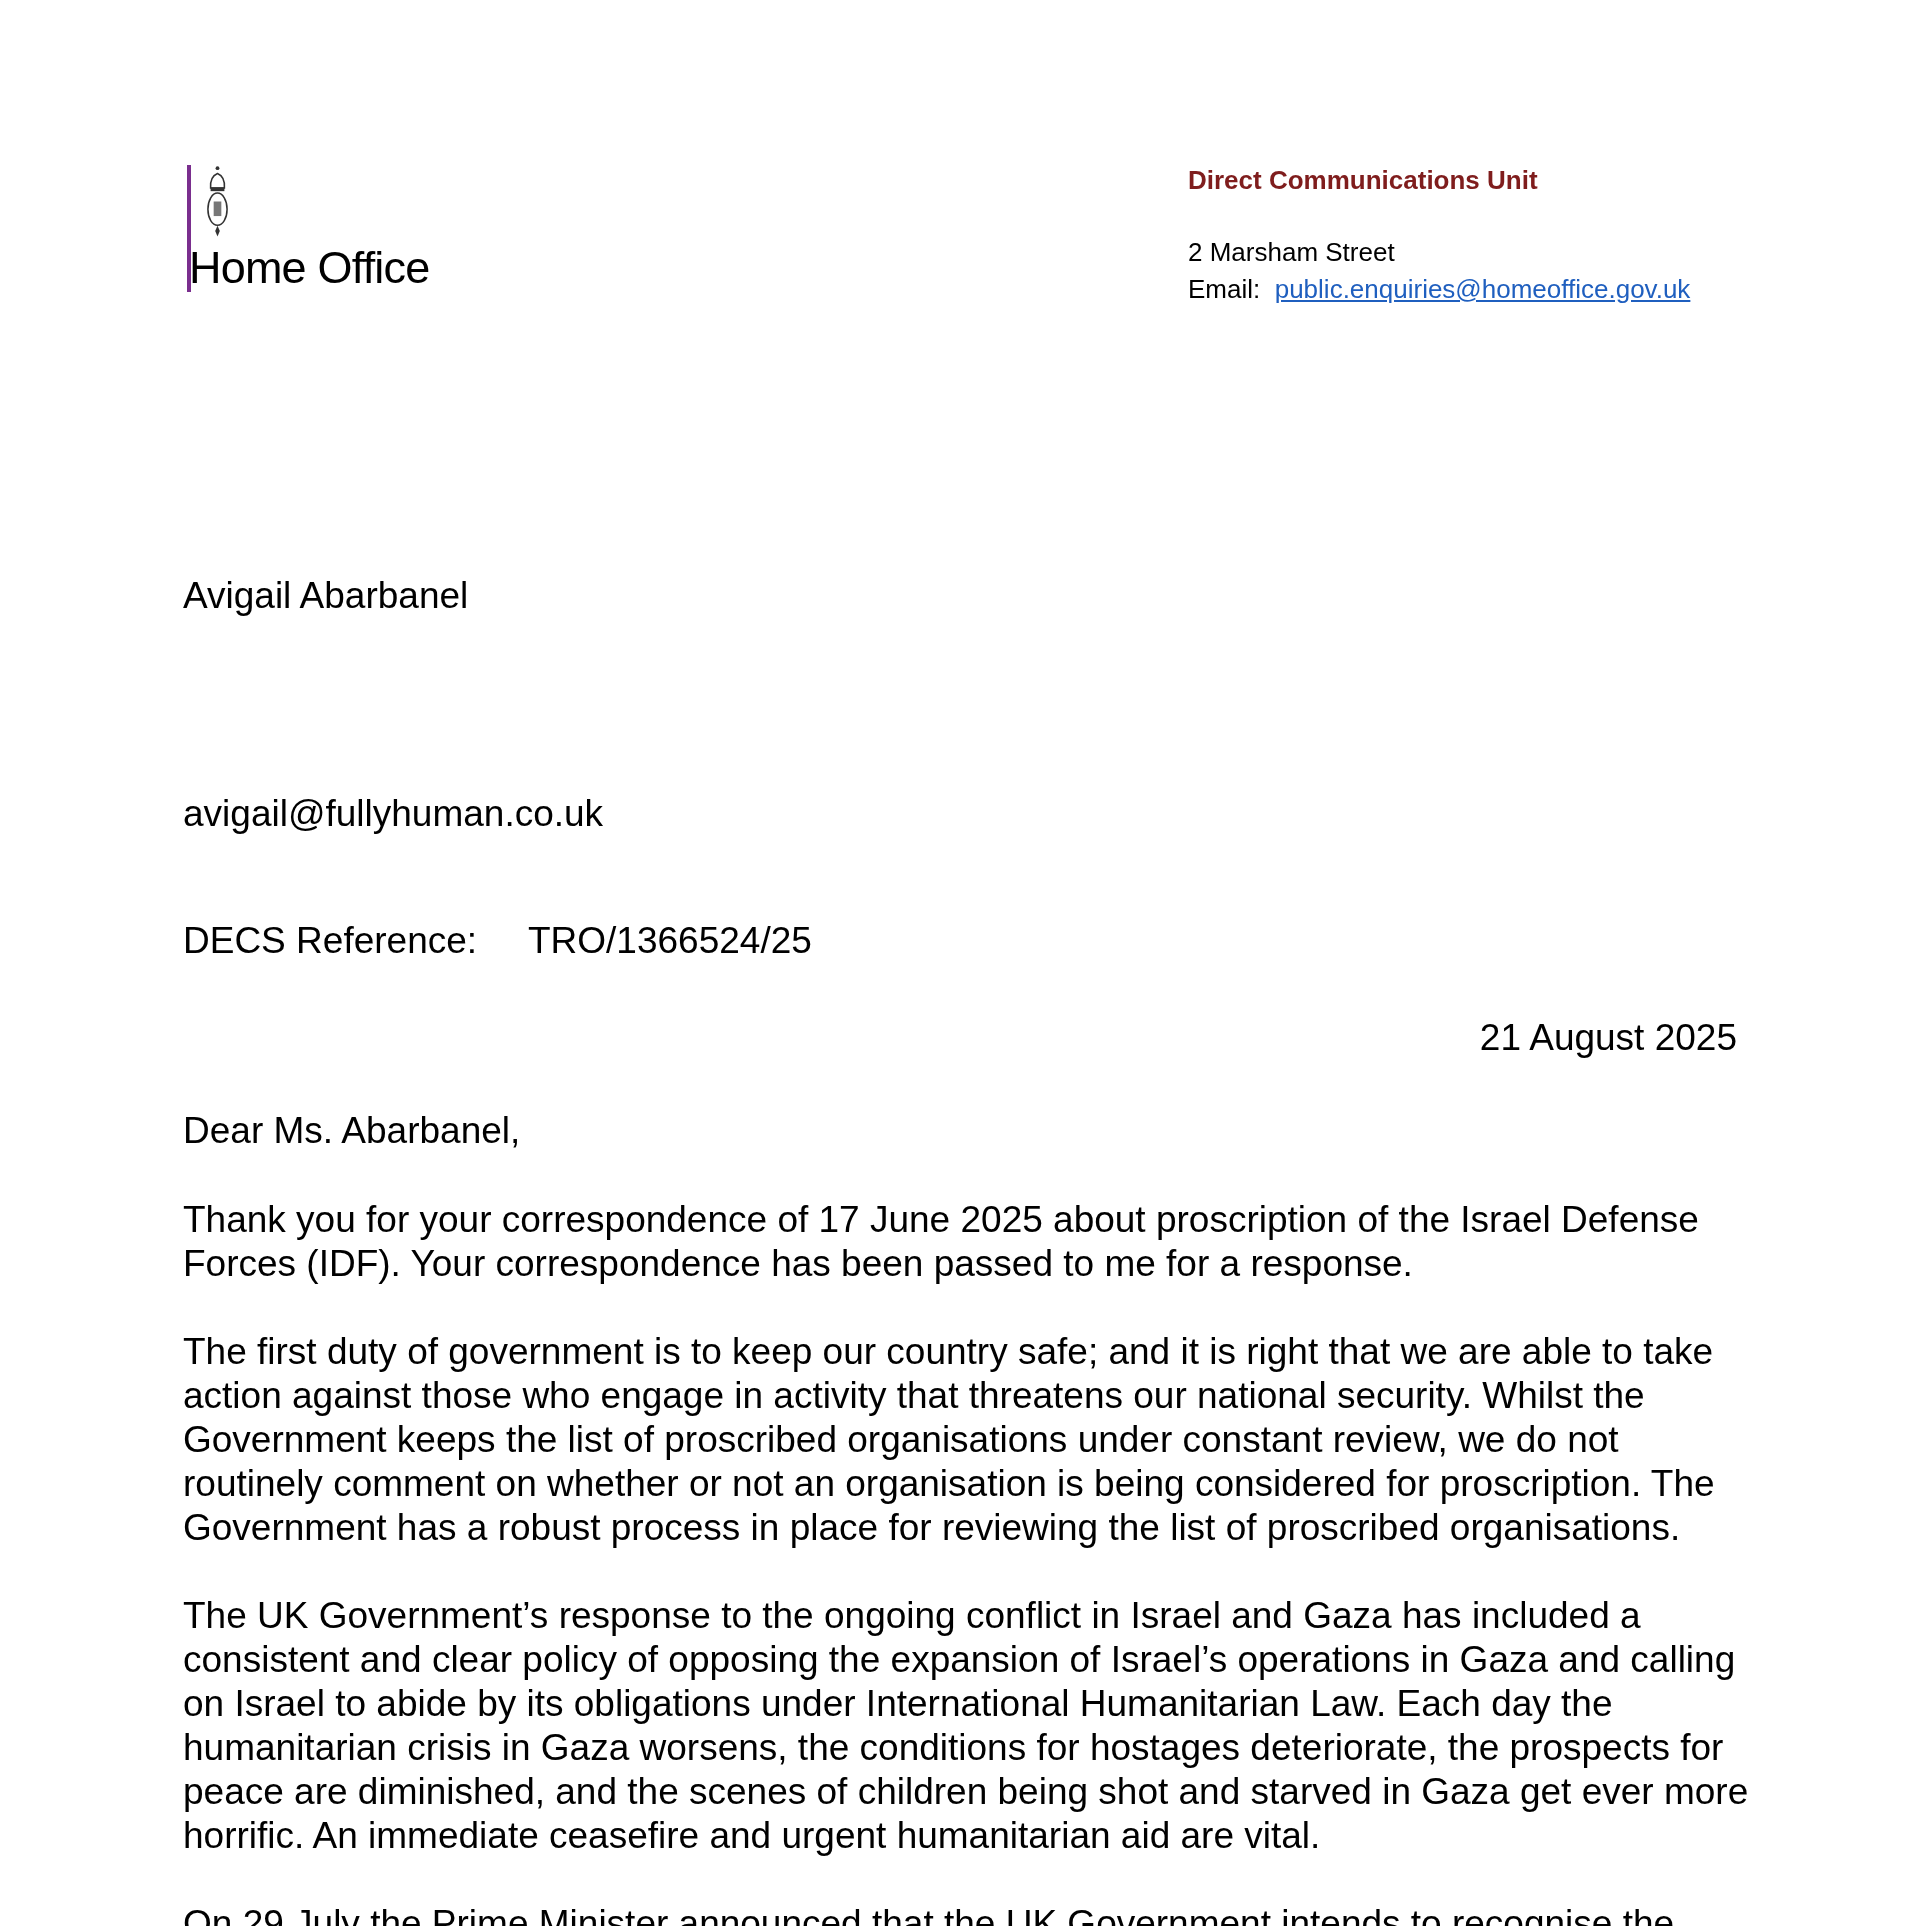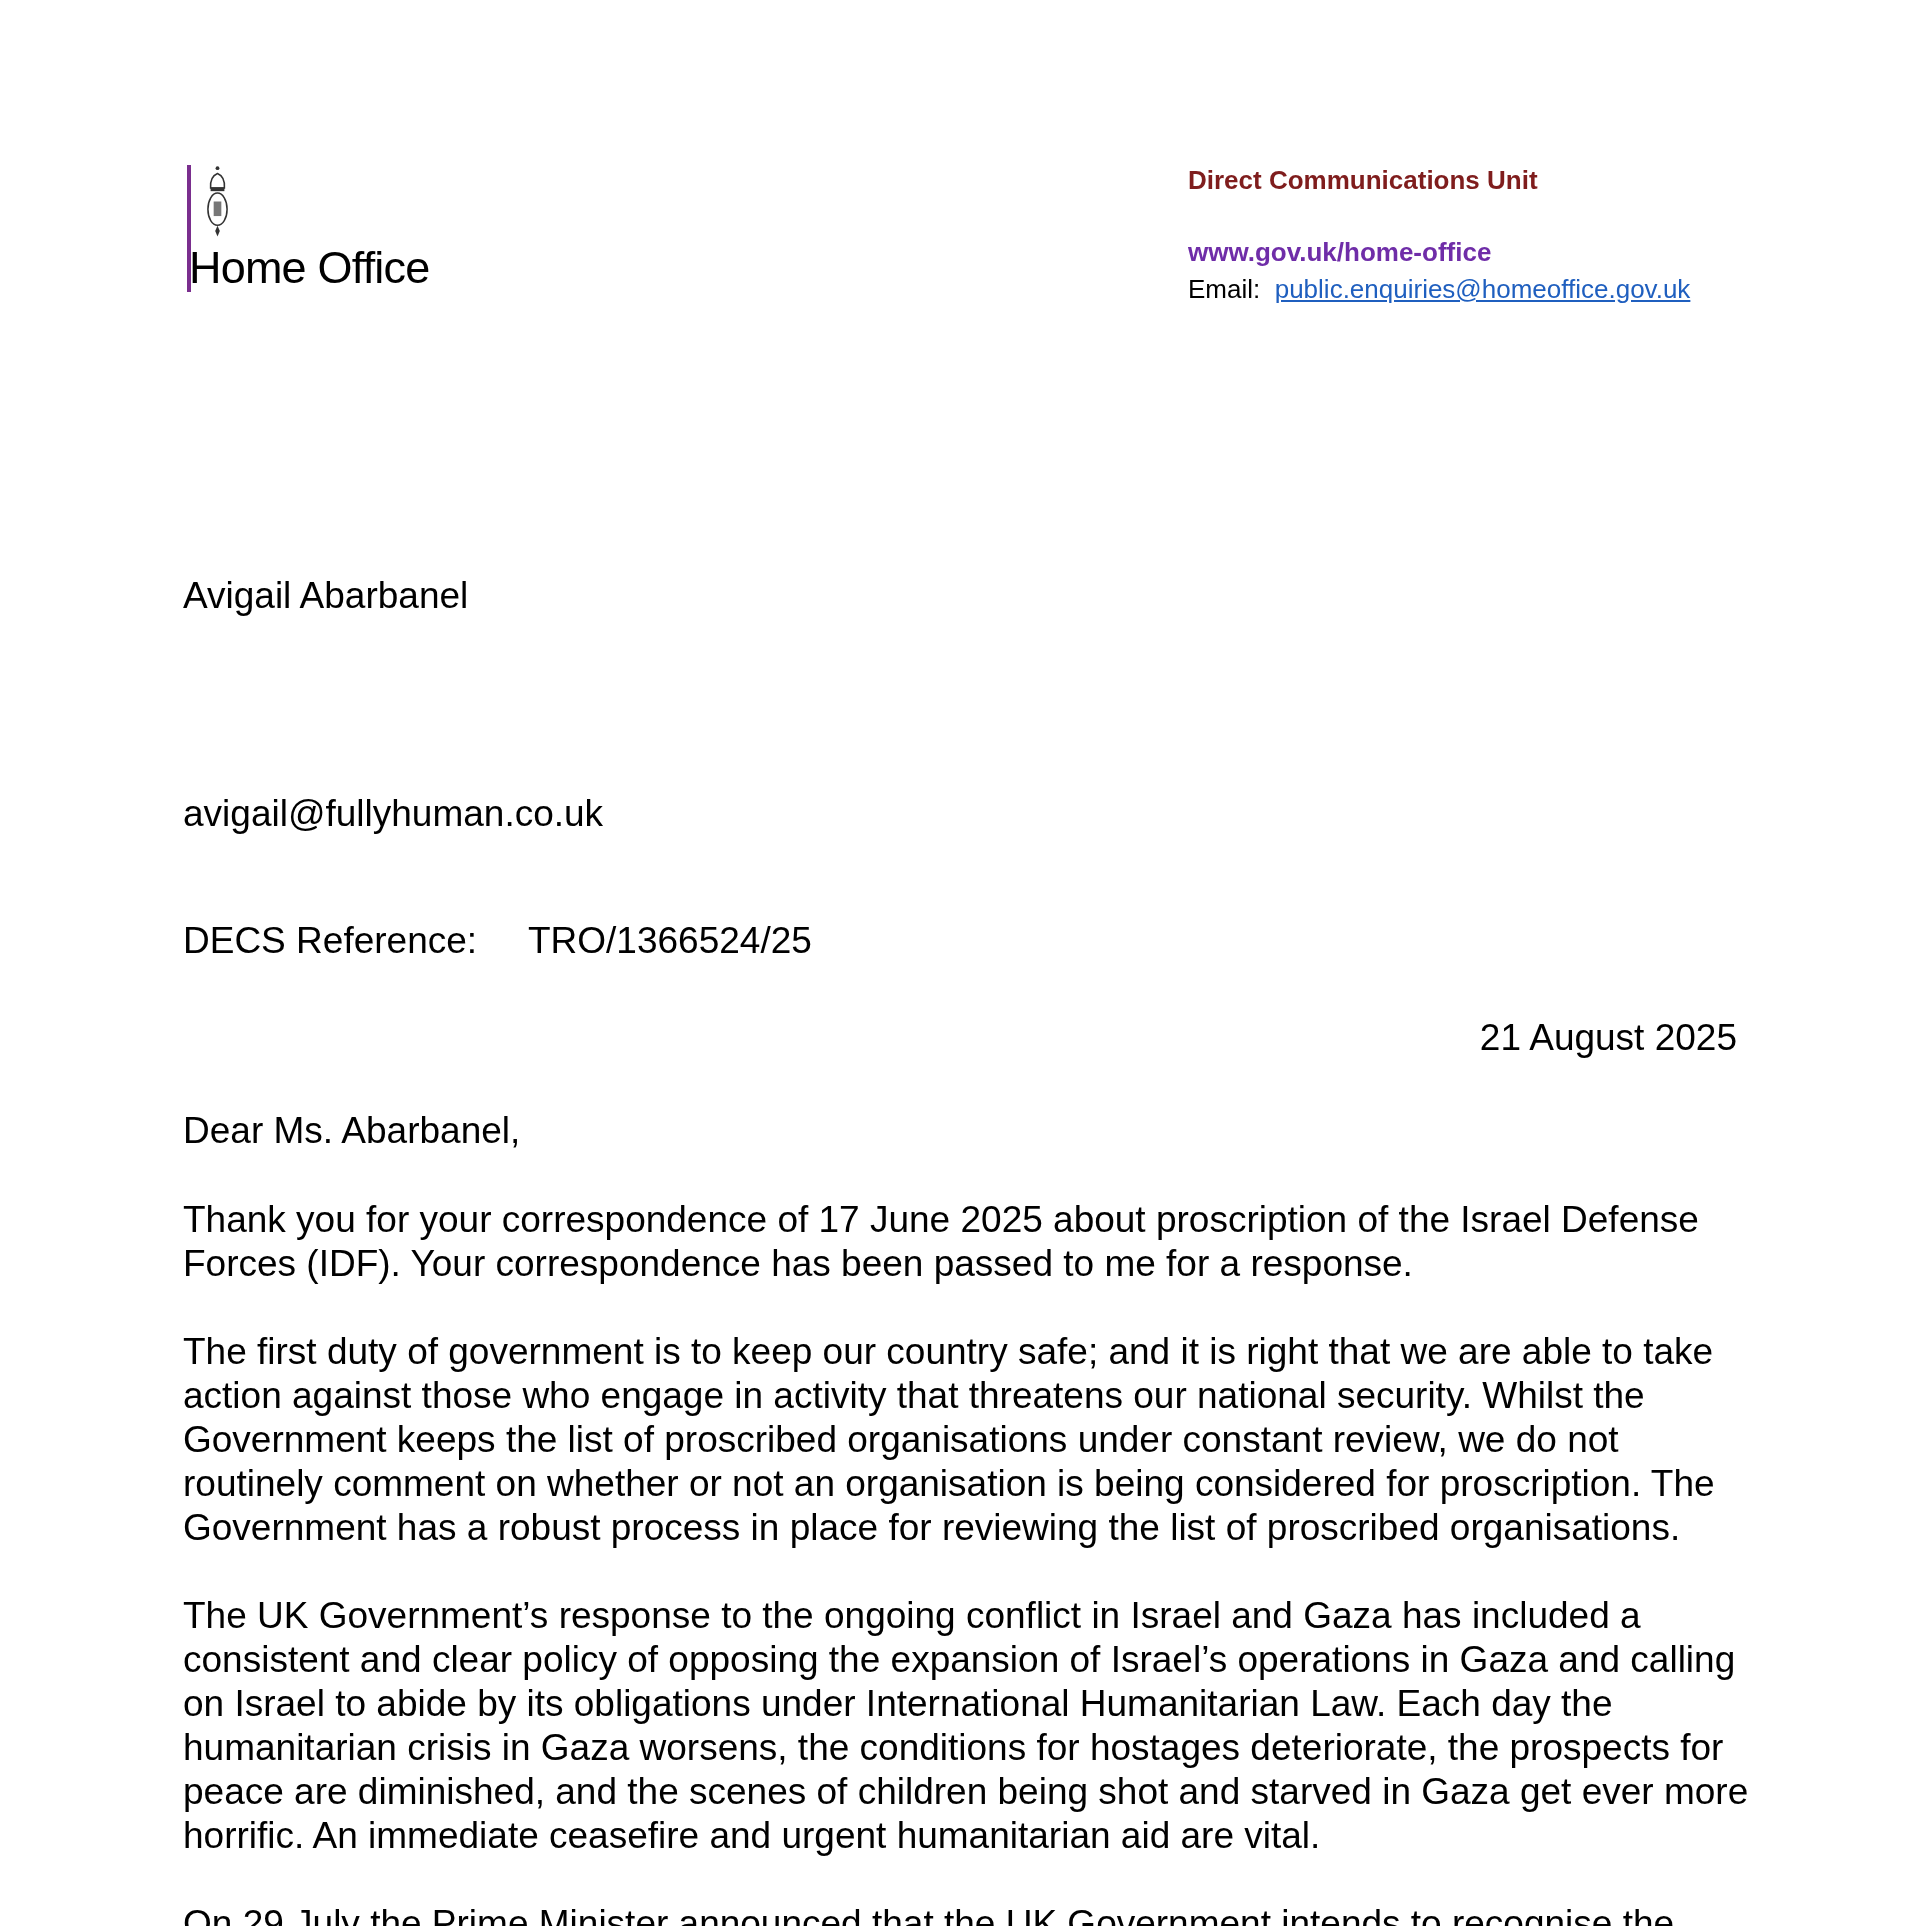--- a/index.html
+++ b/index.html
@@ -29,21 +29,21 @@
     <rect x="12" y="58" width="36" height="10" fill="#333"></rect>
     <ellipse cx="30" cy="115" rx="25" ry="42" fill="none" stroke="#333" stroke-width="4"></ellipse>
     <rect x="20" y="95" width="20" height="38" fill="#777"></rect>
     <path d="M30 158 L24 172 L30 186 L36 172 Z" fill="#333"></path>
   </svg>
   <div class="logo-text">Home Office</div>
 </div>
 
 <div class="dcu">
   <div class="unit">Direct Communications Unit</div>
-  <div class="web">www.gov.uk/home-office</div>
+  <div>2 Marsham Street</div>
   <div>
     <span>Email:</span>&nbsp;&nbsp;<a>public.enquiries@homeoffice.gov.uk</a>
   </div>
 </div>
 
 <div class="txt" style="top:574px;">Avigail Abarbanel</div>
 <div class="txt" style="top:792px;">avigail@fullyhuman.co.uk</div>
 <div class="txt" style="top:919px;">
   <span>DECS Reference:</span>
   <span style="display:inline-block;width:31px;"></span>

